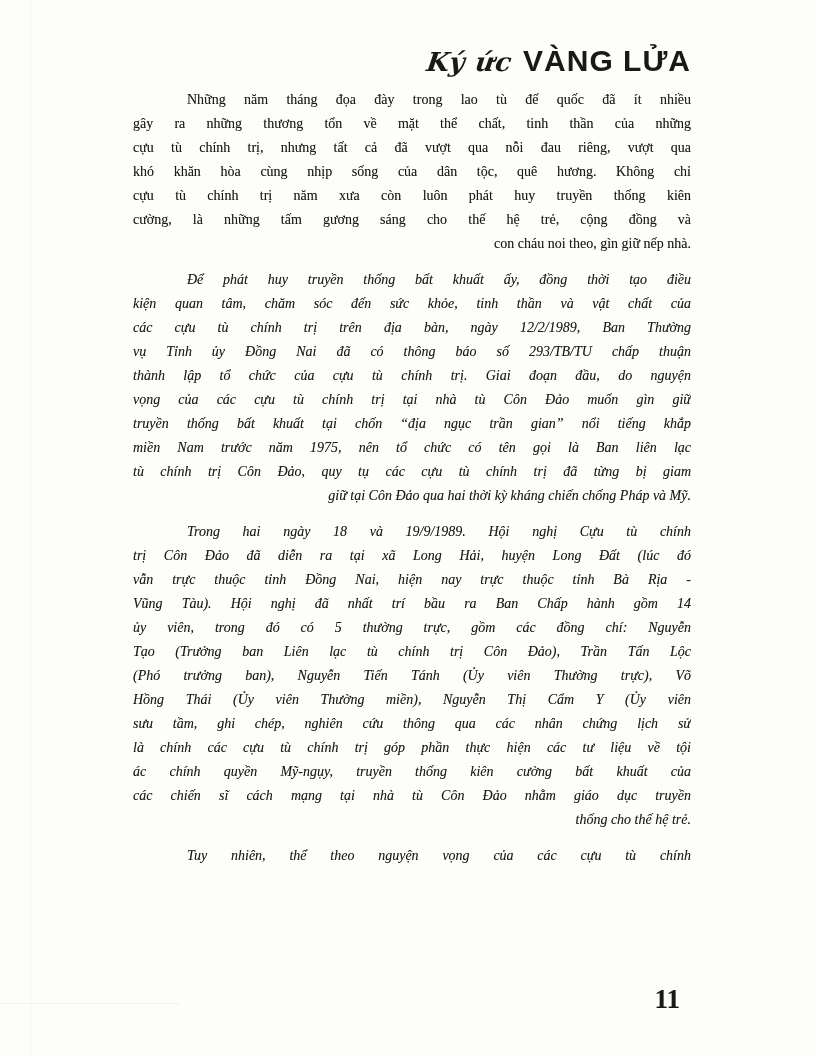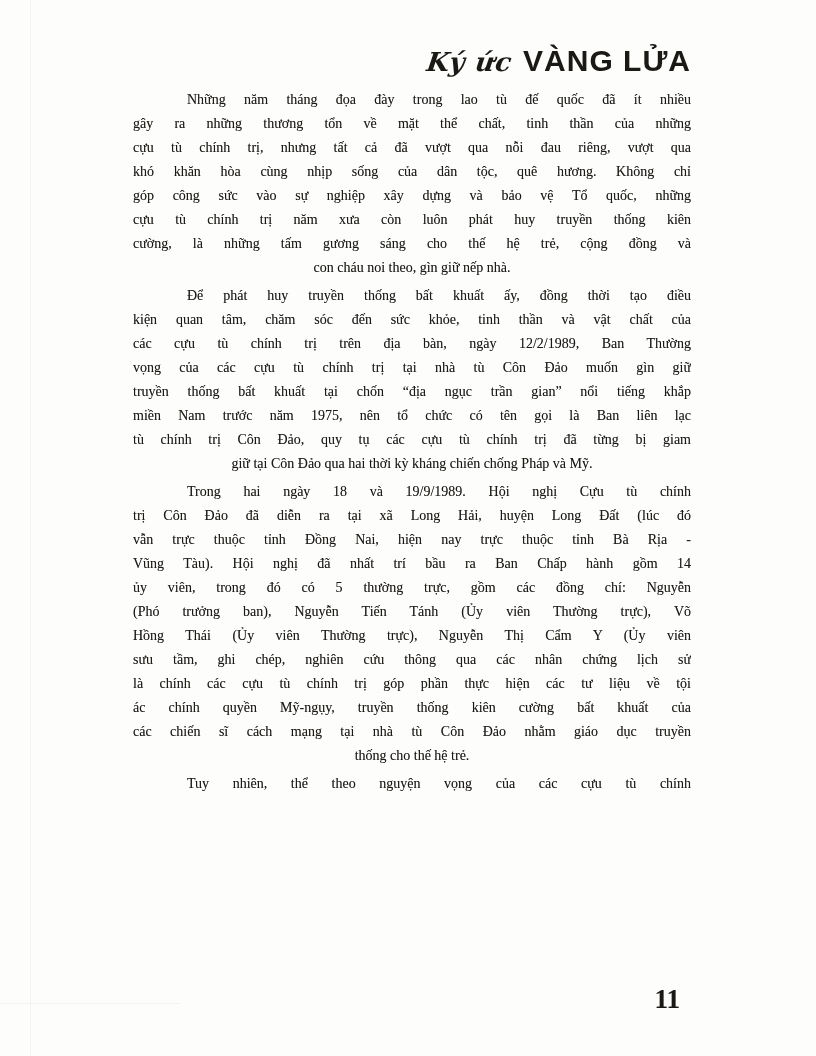--- a/index.html
+++ b/index.html
@@ -53,34 +53,34 @@
     letter-spacing: 1px;
   }
 
   .textblock {
     position: absolute;
     left: 133px;
     top: 88px;
     width: 558px;
   }
   .para { margin: 0; }
-  .para + .para { margin-top: 4px; }
+  .para + .para { margin-top: 12px; font-style: italic; }
   .line {
     font-family: "Liberation Serif", serif;
     font-size: 14px;
     line-height: 24px;
     height: 24px;
     overflow: hidden;
     text-align: justify;
     text-align-last: justify;
     text-shadow: 0 0 0.4px rgba(0,0,0,0.35);
   }
   .line.indent { padding-left: 54px; }
   .line.natural {
-    text-align: center;
+    text-align: right;
     text-align-last: auto;
   }
 
   .folio {
     position: absolute;
     top: 984px;
     right: 136px;
     font-family: "Liberation Serif", serif;
     font-weight: bold;
     font-size: 27px;
@@ -98,43 +98,45 @@
   <div class="running-head">
     <span class="rh-script">Ký ức</span><span class="rh-title">VÀNG LỬA</span>
   </div>
 
   <div class="textblock">
       <div class="para">
         <div class="line indent">Những năm tháng đọa đày trong lao tù đế quốc đã ít nhiều</div>
         <div class="line">gây ra những thương tổn về mặt thể chất, tinh thần của những</div>
         <div class="line">cựu tù chính trị, nhưng tất cả đã vượt qua nỗi đau riêng, vượt qua</div>
         <div class="line">khó khăn hòa cùng nhịp sống của dân tộc, quê hương. Không chỉ</div>
-        <div class="line">góp công sức vào sự nghiệp xây dựng và bảo vệ Tổ quốc, những</div>
         <div class="line">cựu tù chính trị năm xưa còn luôn phát huy truyền thống kiên</div>
         <div class="line">cường, là những tấm gương sáng cho thế hệ trẻ, cộng đồng và</div>
         <div class="line natural">con cháu noi theo, gìn giữ nếp nhà.</div>
       </div>
       <div class="para">
         <div class="line indent">Để phát huy truyền thống bất khuất ấy, đồng thời tạo điều</div>
         <div class="line">kiện quan tâm, chăm sóc đến sức khỏe, tinh thần và vật chất của</div>
         <div class="line">các cựu tù chính trị trên địa bàn, ngày 12/2/1989, Ban Thường</div>
+        <div class="line">vụ Tỉnh ủy Đồng Nai đã có thông báo số 293/TB/TU chấp thuận</div>
+        <div class="line">thành lập tổ chức của cựu tù chính trị. Giai đoạn đầu, do nguyện</div>
         <div class="line">vọng của các cựu tù chính trị tại nhà tù Côn Đảo muốn gìn giữ</div>
         <div class="line">truyền thống bất khuất tại chốn “địa ngục trần gian” nổi tiếng khắp</div>
         <div class="line">miền Nam trước năm 1975, nên tổ chức có tên gọi là Ban liên lạc</div>
         <div class="line">tù chính trị Côn Đảo, quy tụ các cựu tù chính trị đã từng bị giam</div>
         <div class="line natural">giữ tại Côn Đảo qua hai thời kỳ kháng chiến chống Pháp và Mỹ.</div>
       </div>
       <div class="para">
         <div class="line indent">Trong hai ngày 18 và 19/9/1989. Hội nghị Cựu tù chính</div>
         <div class="line">trị Côn Đảo đã diễn ra tại xã Long Hải, huyện Long Đất (lúc đó</div>
         <div class="line">vẫn trực thuộc tỉnh Đồng Nai, hiện nay trực thuộc tỉnh Bà Rịa -</div>
         <div class="line">Vũng Tàu). Hội nghị đã nhất trí bầu ra Ban Chấp hành gồm 14</div>
         <div class="line">ủy viên, trong đó có 5 thường trực, gồm các đồng chí: Nguyễn</div>
+        <div class="line">Tạo (Trưởng ban Liên lạc tù chính trị Côn Đảo), Trần Tấn Lộc</div>
         <div class="line">(Phó trưởng ban), Nguyễn Tiến Tánh (Ủy viên Thường trực), Võ</div>
-        <div class="line">Hồng Thái (Ủy viên Thường trực), Nguyễn Thị Cẩm Y (Ủy viên</div>
+        <div class="line">Hồng Thái (Ủy viên Thường miền), Nguyễn Thị Cẩm Y (Ủy viên</div>
         <div class="line">sưu tầm, ghi chép, nghiên cứu thông qua các nhân chứng lịch sử</div>
         <div class="line">là chính các cựu tù chính trị góp phần thực hiện các tư liệu về tội</div>
         <div class="line">ác chính quyền Mỹ-ngụy, truyền thống kiên cường bất khuất của</div>
         <div class="line">các chiến sĩ cách mạng tại nhà tù Côn Đảo nhằm giáo dục truyền</div>
         <div class="line natural">thống cho thế hệ trẻ.</div>
       </div>
       <div class="para">
         <div class="line indent">Tuy nhiên, thể theo nguyện vọng của các cựu tù chính</div>
       </div>
     </div>

